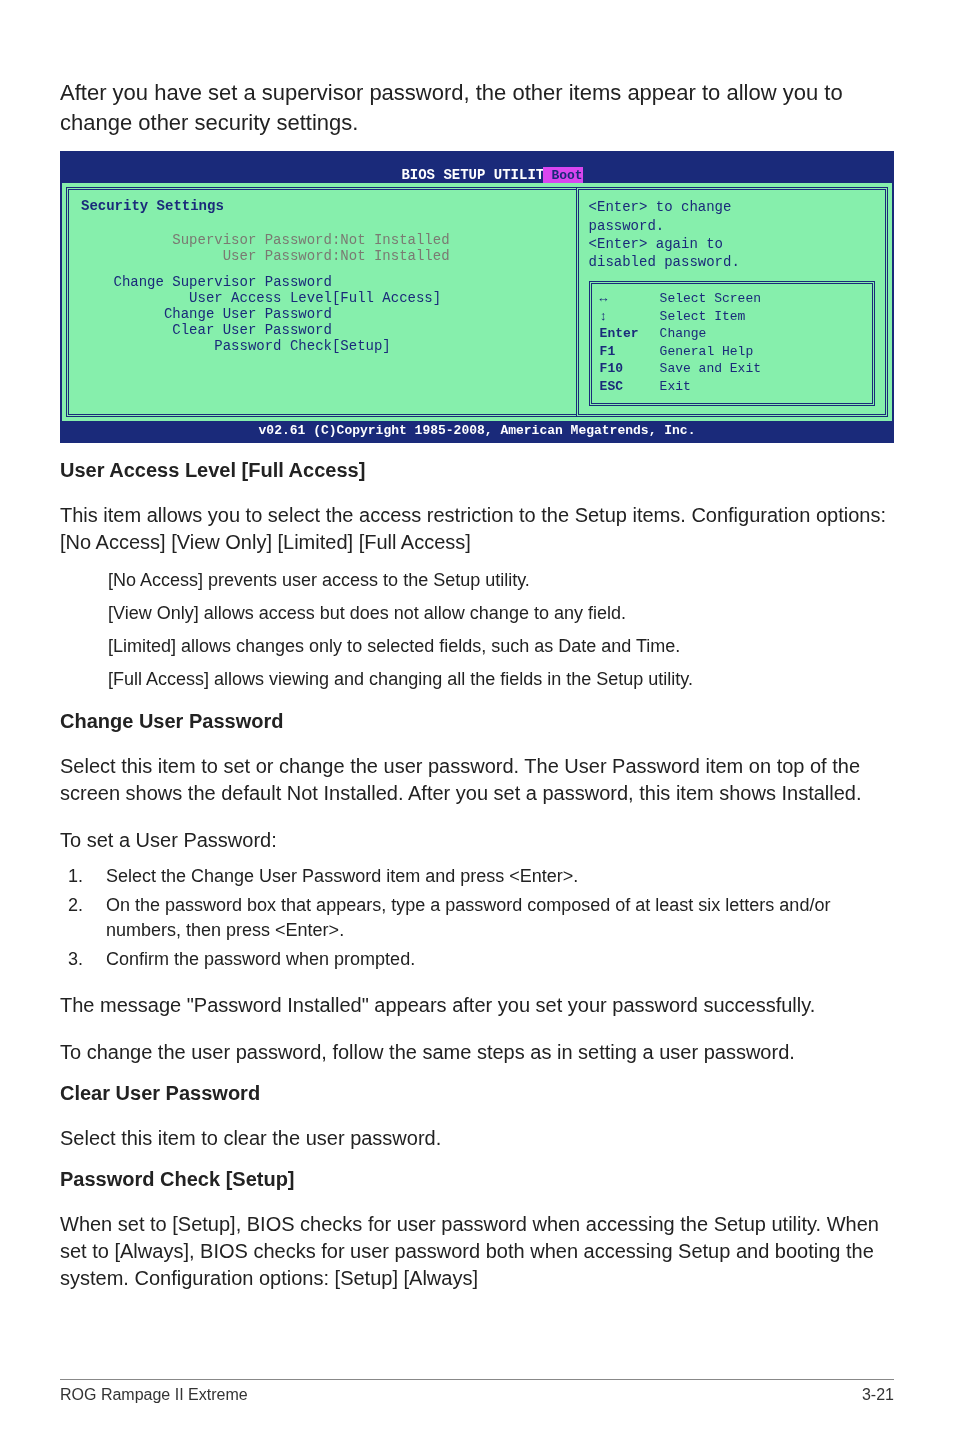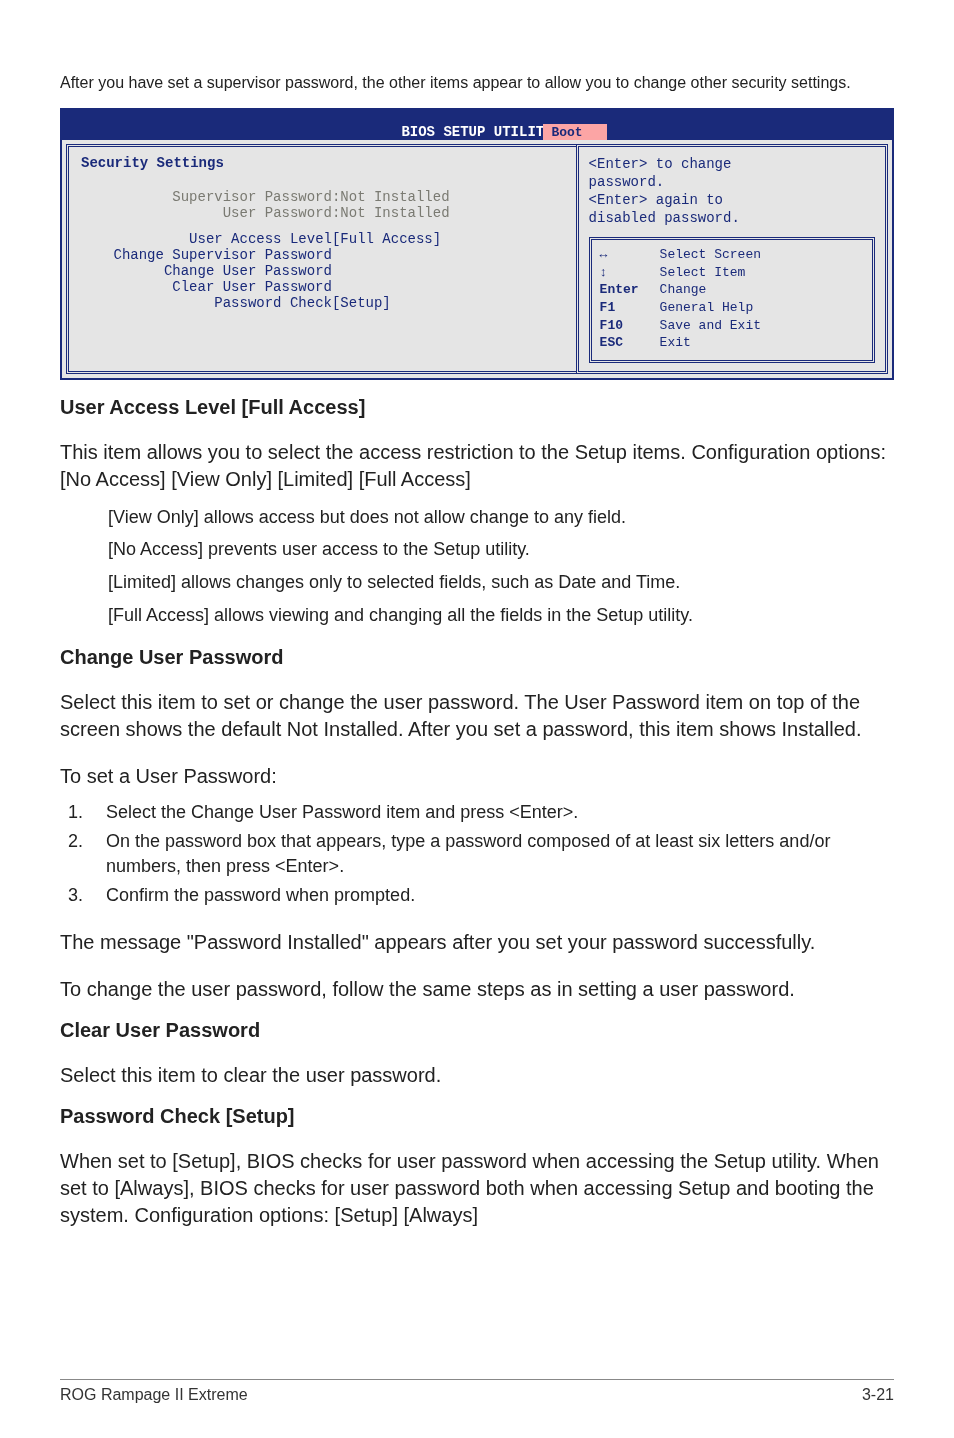--- a/index.html
+++ b/index.html
@@ -9,21 +9,21 @@
     height: 1438px;
     background: #ffffff;
     font-family: Arial, Helvetica, sans-serif;
     color: #222;
     position: relative;
   }
   .page {
     padding: 56px 60px 0 60px;
   }
   .intro {
-    font-size: 16px;
+    font-size: 22px;
     line-height: 1.35;
     margin-bottom: 14px;
   }
 
   
   .bios {
     border: 2px solid #1a2a7a;
     background: #ffffff;
     font-family: "Courier New", monospace;
     font-size: 14px;
@@ -40,29 +40,29 @@
   .bios-title-center {
     width: 100%;
     text-align: center;
     line-height: 16px;
     padding-top: 2px;
   }
   .bios-tab {
     position: absolute;
     left: 58%;
     bottom: 0;
-    background: #fca5a5;
-    color: #1a2a7a;
-    padding: 1px 24px 0 8px;
+    background: #d946ef;
+    color: #1a2a7a;
+    padding: 1px 0 0 8px;
     font-weight: bold;
     font-size: 13px;
   }
   .bios-body {
     display: flex;
-    background: #e5e5e5;
+    background: #86efac;
   }
   .bios-left {
     flex: 1 1 62%;
     border: 3px double #1a2a7a;
     border-right-width: 0;
     margin: 4px 0 4px 4px;
     padding: 8px 12px 40px 12px;
     color: #7a7a72;
   }
   .bios-right {
@@ -166,25 +166,25 @@
         <div class="row">
           <span class="label">Supervisor Password</span>
           <span class="val">:Not Installed</span>
         </div>
         <div class="row">
           <span class="label">User Password</span>
           <span class="val">:Not Installed</span>
         </div>
         <div style="height:10px"></div>
         <div class="row blue">
+          <span class="label">Change Supervisor Password</span>
+        </div>
+        <div class="row blue">
           <span class="label">User Access Level</span>
           <span class="val">[Full Access]</span>
-        </div>
-        <div class="row blue">
-          <span class="label">Change Supervisor Password</span>
         </div>
         <div class="row blue">
           <span class="label">Change User Password</span>
         </div>
         <div class="row blue">
           <span class="label">Clear User Password</span>
         </div>
         <div class="row blue">
           <span class="label">Password Check</span>
           <span class="val">[Setup]</span>
@@ -218,27 +218,28 @@
             <span class="legend-key">F10</span>
             <span>Save and Exit</span>
           </div>
           <div class="legend-row">
             <span class="legend-key">ESC</span>
             <span>Exit</span>
           </div>
         </div>
       </div>
     </div>
+    <div class="bios-footer">v02.61 (C)Copyright 1985-2008, American Megatrends, Inc.</div>
   </div>
 
   <h3 class="sec">User Access Level [Full Access]</h3>
   <p class="body">This item allows you to select the access restriction to the Setup items. Configuration options: [No Access] [View Only] [Limited] [Full Access]</p>
   <div class="indent-list">
+    <div>[No Access] prevents user access to the Setup utility.</div>
     <div>[View Only] allows access but does not allow change to any field.</div>
-    <div>[No Access] prevents user access to the Setup utility.</div>
     <div>[Limited] allows changes only to selected fields, such as Date and Time.</div>
     <div>[Full Access] allows viewing and changing all the fields in the Setup utility.</div>
   </div>
 
   <h3 class="sec">Change User Password</h3>
   <p class="body">Select this item to set or change the user password. The User Password item on top of the screen shows the default Not Installed. After you set a password, this item shows Installed.</p>
   <p class="body">To set a User Password:</p>
   <ol class="steps">
     <li>Select the Change User Password item and press &lt;Enter&gt;.</li>
     <li>On the password box that appears, type a password composed of at least six letters and/or numbers, then press &lt;Enter&gt;.</li>

